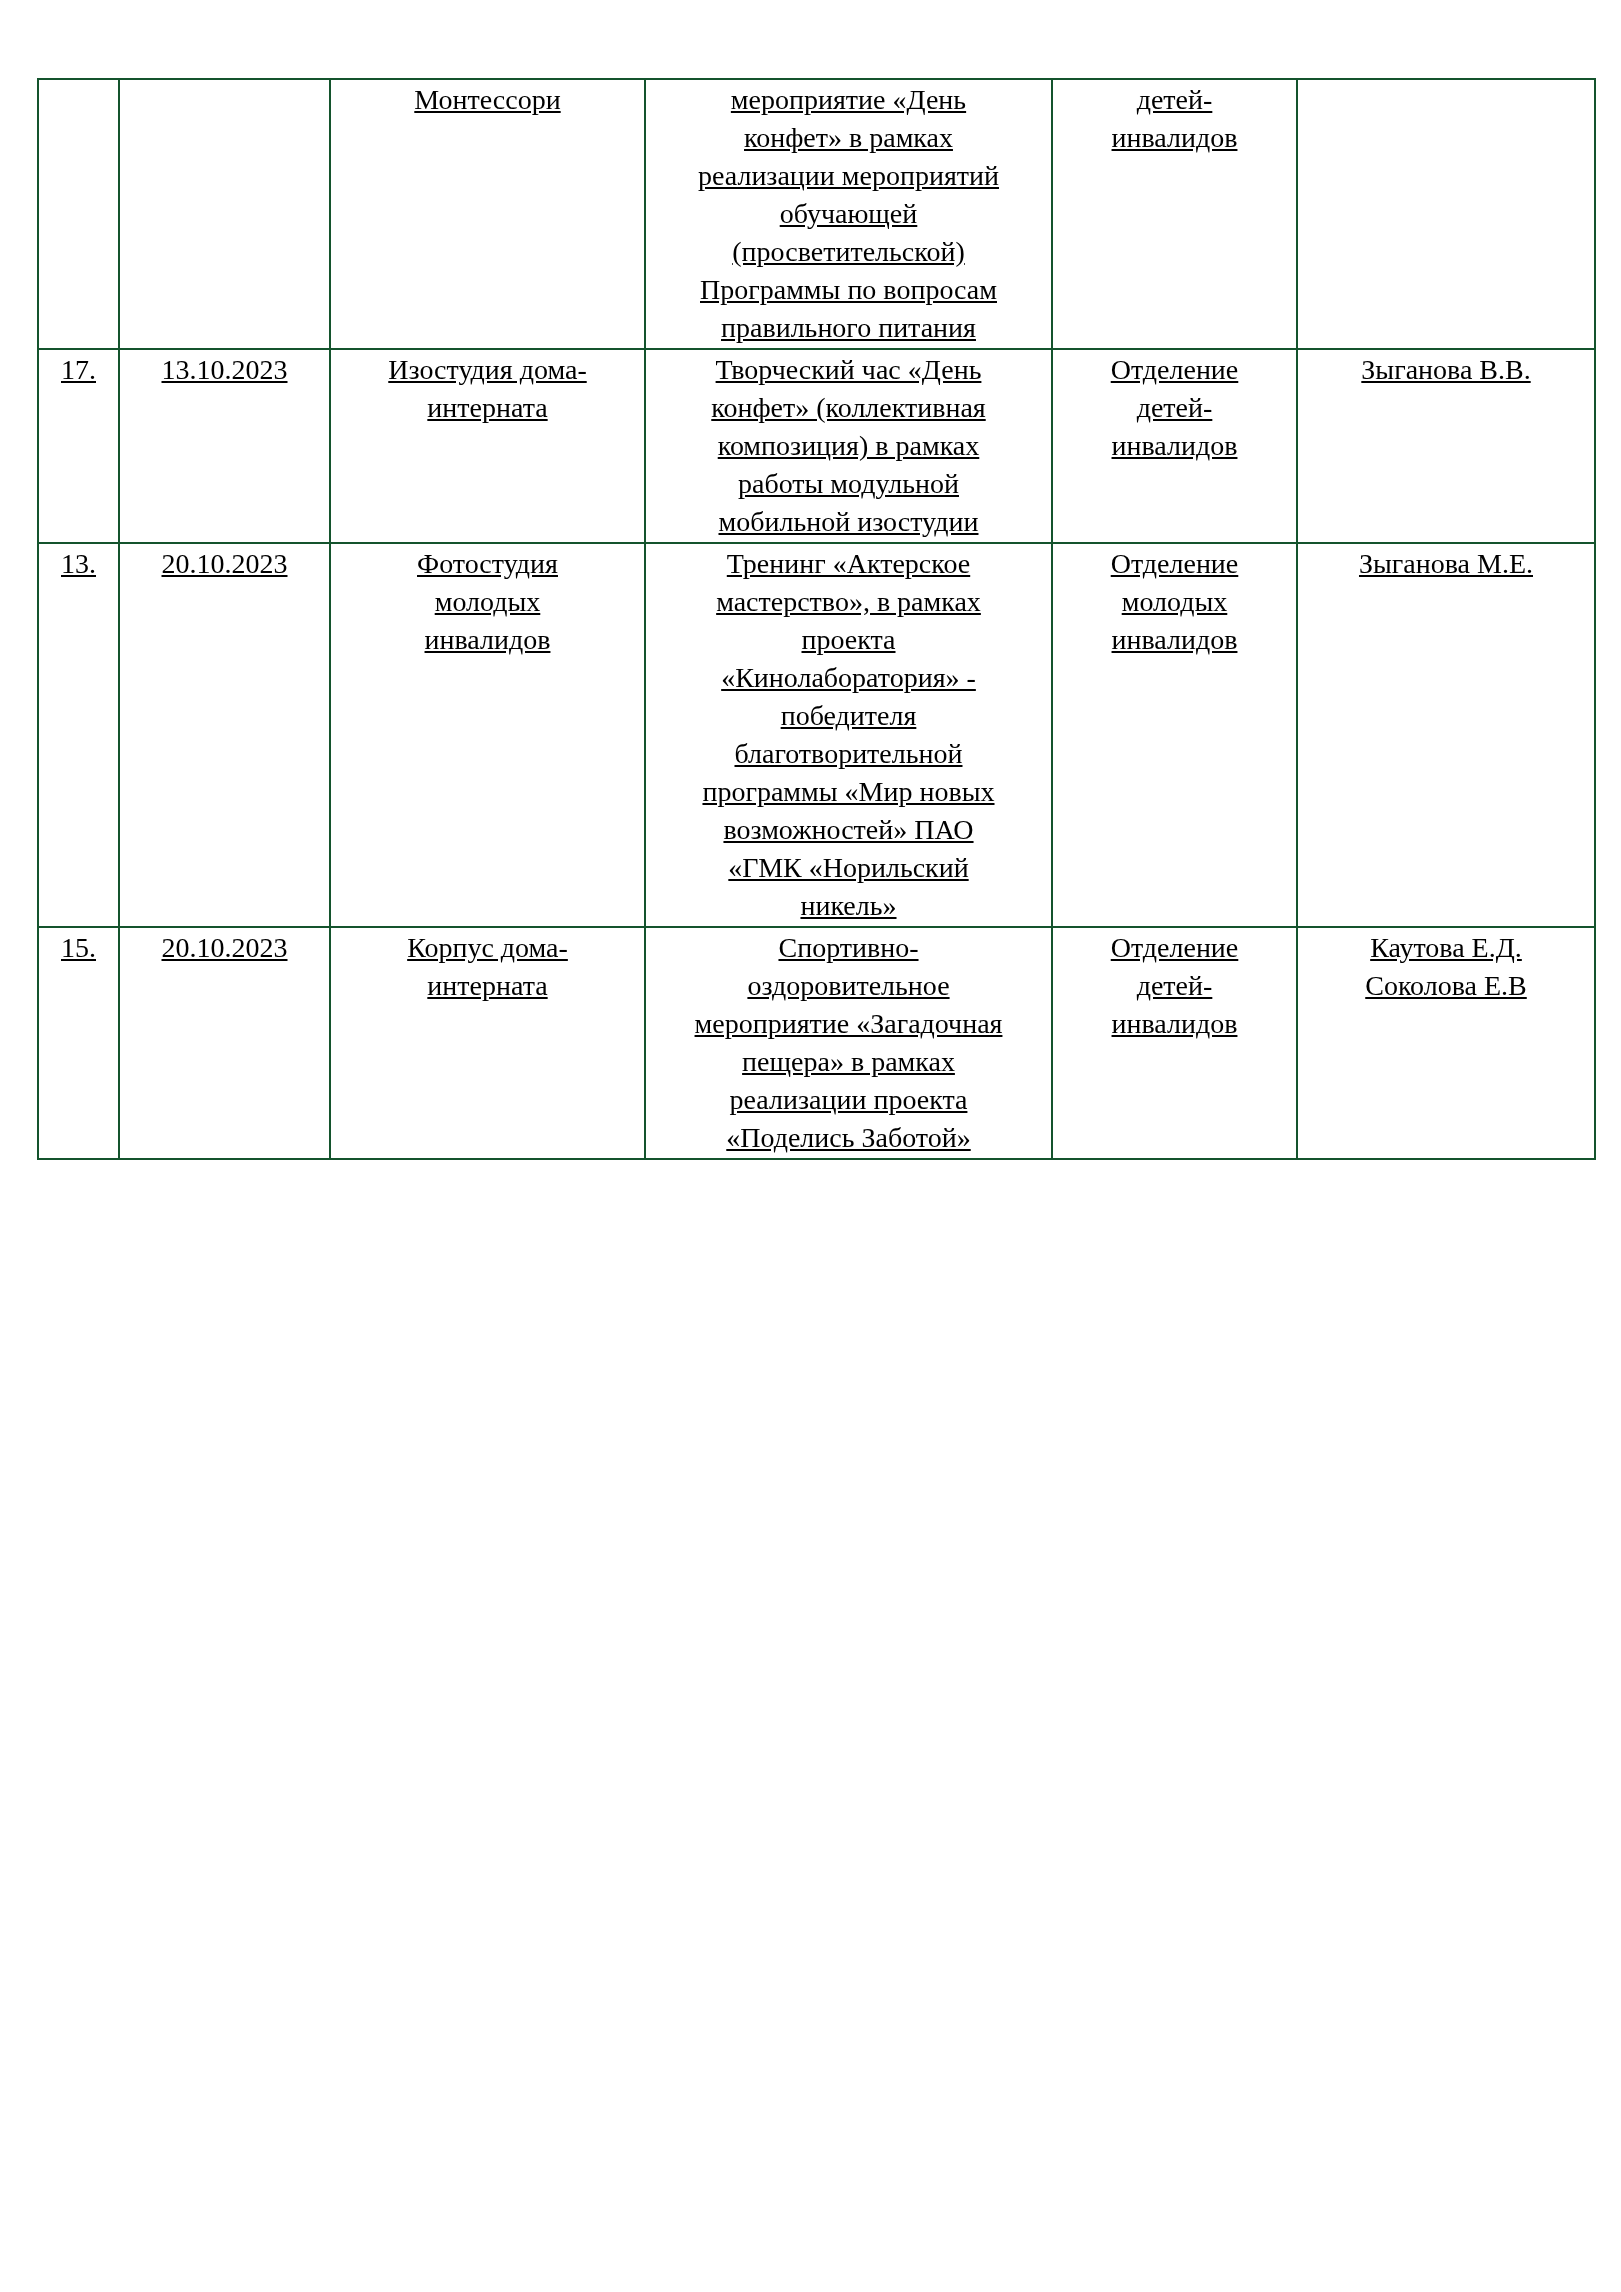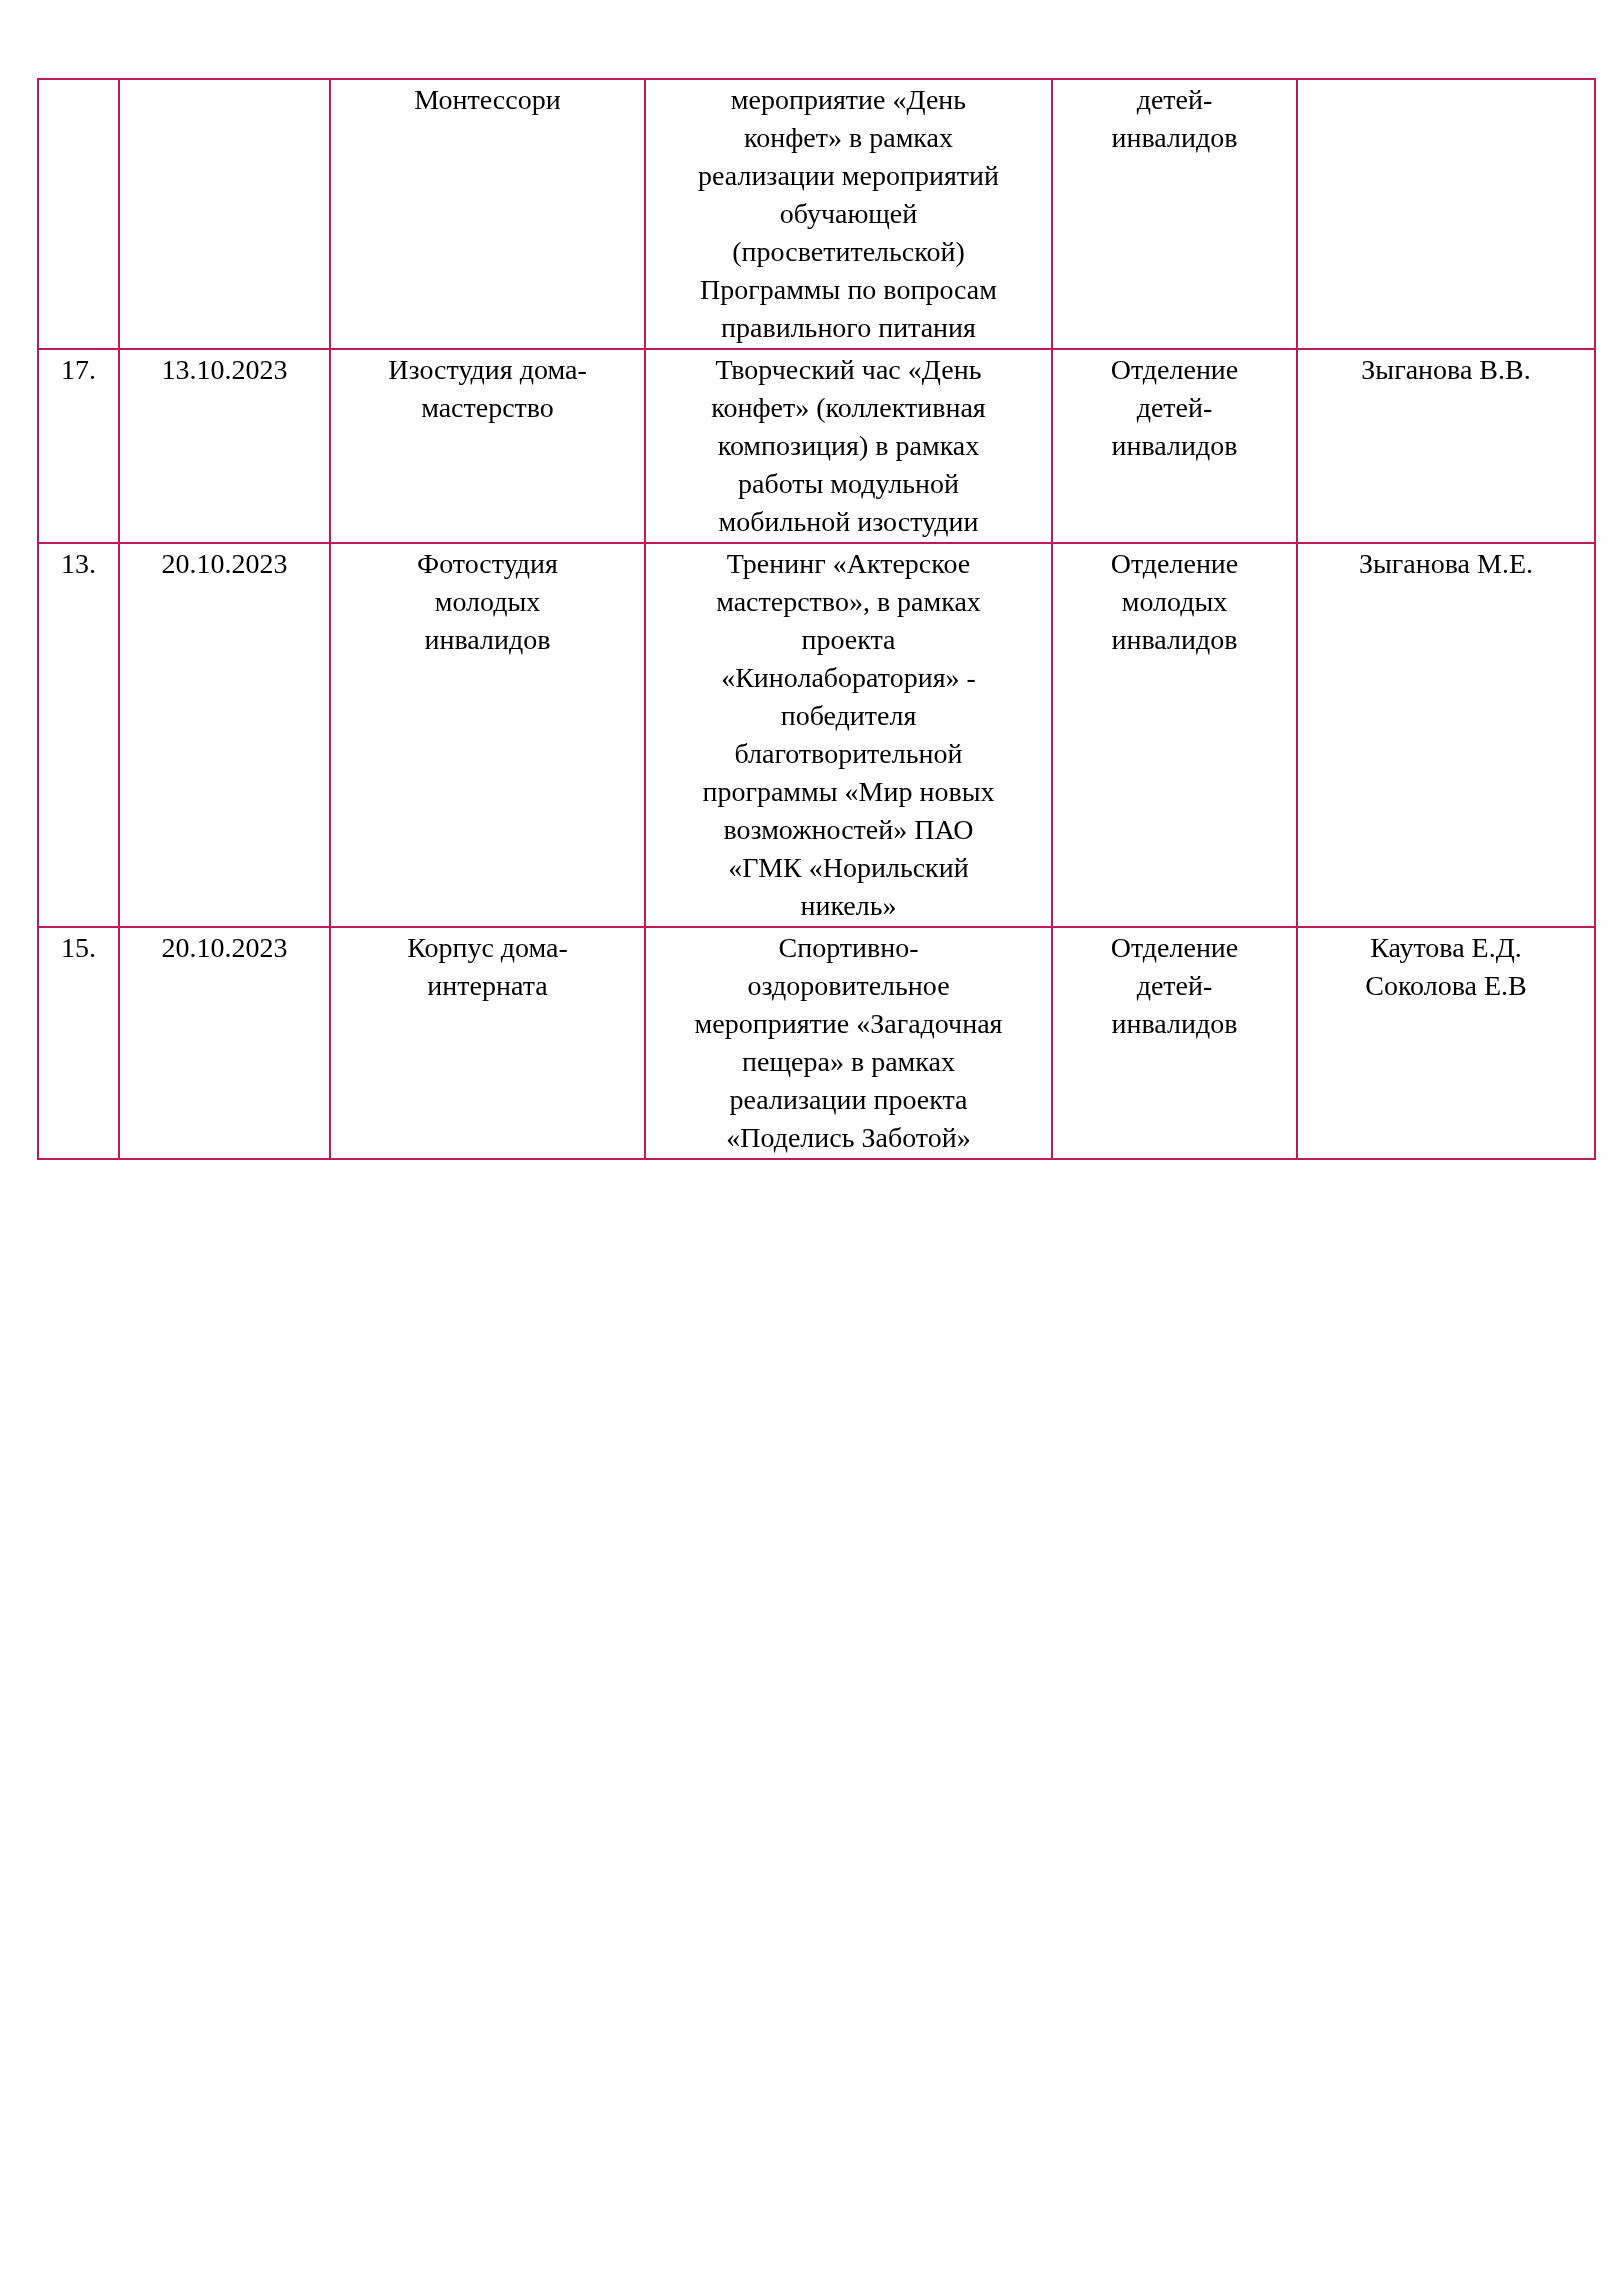--- a/index.html
+++ b/index.html
@@ -13,30 +13,31 @@
   table.doc-table{
     position:absolute;
     left:37px;
     top:78px;
     width:1556px;
     border-collapse:collapse;
     table-layout:fixed;
     border:2.9px solid #000;
   }
   table.doc-table td{
-    border:2px solid #be185d;
+    border:2px solid #14532d;
     font-family:"Liberation Serif", serif;
     font-size:28px;
     line-height:38px;
     color:#000000;
     text-align:center;
     vertical-align:top;
     padding:1px 9.8px;
     white-space:pre-line;
     overflow:hidden;
+    text-decoration:underline;
   }
 </style>
 </head>
 <body>
 
 <div class="page">
   <table class="doc-table">
     <colgroup>
       <col style="width:81px">
       <col style="width:211px">
@@ -58,21 +59,21 @@
 Программы по вопросам
 правильного питания</td>
           <td>детей-
 инвалидов</td>
           <td></td>
         </tr>
         <tr>
           <td>17.</td>
           <td>13.10.2023</td>
           <td>Изостудия дома-
-мастерство</td>
+интерната</td>
           <td>Творческий час «День
 конфет» (коллективная
 композиция) в рамках
 работы модульной
 мобильной изостудии</td>
           <td>Отделение
 детей-
 инвалидов</td>
           <td>Зыганова В.В.</td>
         </tr>

